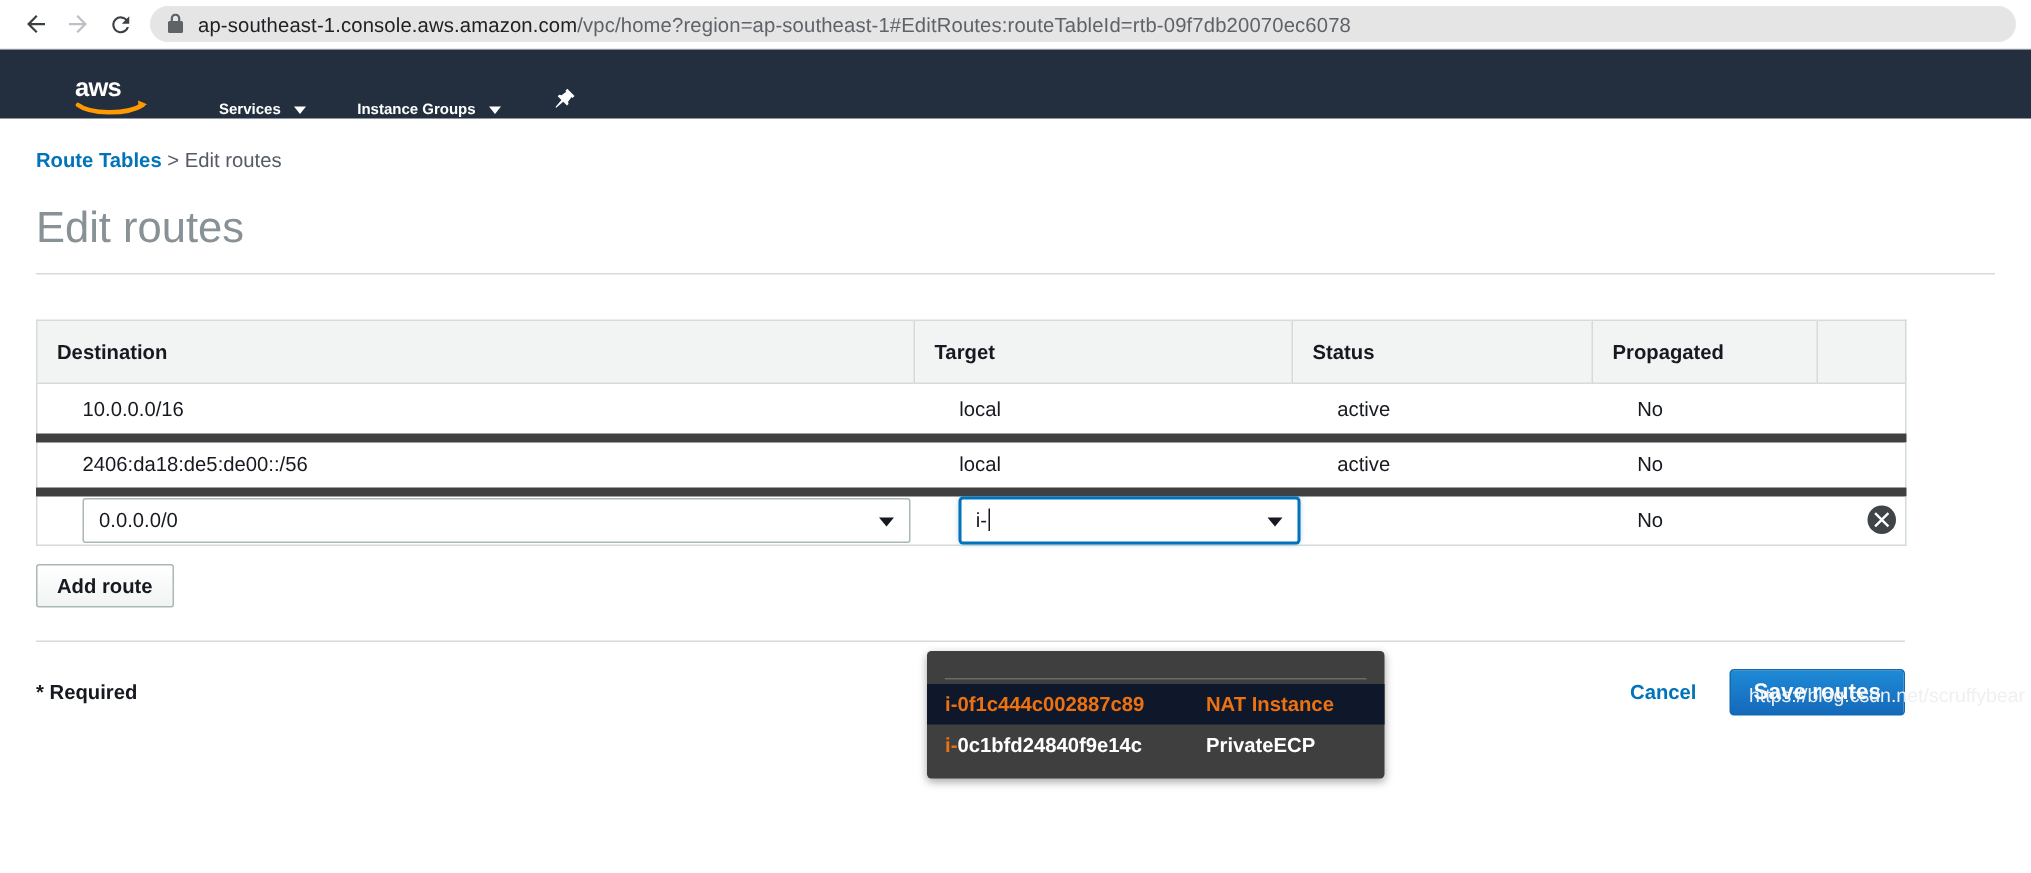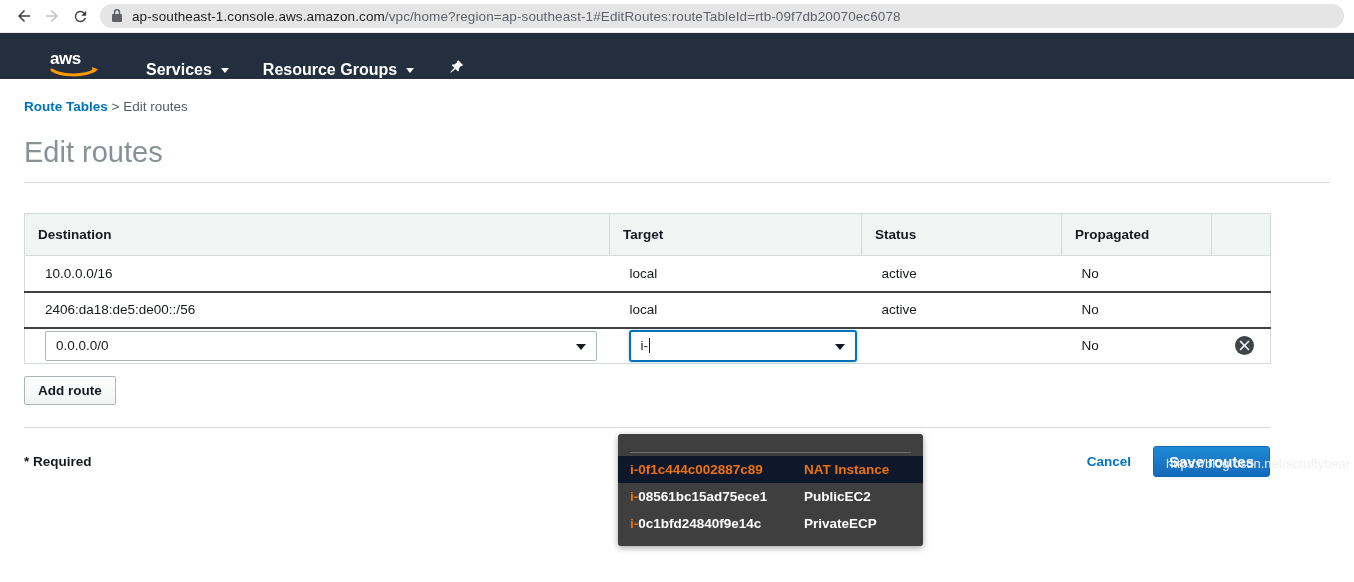--- a/index.html
+++ b/index.html
@@ -54,21 +54,21 @@
     padding-left: 50px;
   }
   .aws-logo {
     width: 52px; height: 30px;
     position: relative;
     margin-right: 44px;
     flex: 0 0 auto;
   }
   .nav-item {
     color: #ffffff;
-    font-size: 16px;
+    font-size: 10px;
     font-weight: bold;
     display: flex;
     align-items: center;
     margin-right: 34px;
     white-space: nowrap;
   }
   .caret {
     display: inline-block;
     margin-left: 9px;
     width: 0; height: 0;
@@ -115,26 +115,26 @@
   .routes-table th {
     text-align: left;
     font-size: 13.5px;
     color: #16191f;
     font-weight: bold;
     padding: 0 13px;
     border-right: 1px solid #d5dbdb;
     vertical-align: middle;
   }
   .routes-table th:last-child { border-right: none; }
-  .routes-table tbody tr { height: 36px; border-top: 2px solid #404040; }
+  .routes-table tbody tr { height: 36px; border-top: 6px solid #404040; }
   .routes-table tbody tr:first-child { border-top: 1px solid #d5dbdb; }
   .routes-table td {
     font-size: 13.5px;
     color: #16191f;
-    padding: 0 20px;
+    padding: 0 30px;
     vertical-align: middle;
   }
   .status-active { color: #1d8102; }
   .col-dest   { width: 585px; }
   .col-target { width: 252px; }
   .col-status { width: 200px; }
   .col-prop   { width: 150px; }
   .col-act    { width: 59px; }
   tr.edit-row { height: 48px; }
 
@@ -319,21 +319,21 @@
       <text x="0" y="15" fill="#ffffff" font-family="Liberation Sans, sans-serif" font-size="17" font-weight="bold" letter-spacing="-0.5">aws</text>
       <path d="M2 21 C10 27, 34 28, 45 21" stroke="#ff9900" stroke-width="3" fill="none" stroke-linecap="round"></path>
       <path d="M42 18 L48 20.5 L42.5 24 Z" fill="#ff9900"></path>
     </svg>
   </div>
   <div class="nav-item">
     <span>Services</span>
     <span class="caret"></span>
   </div>
   <div class="nav-item">
-    <span>Resource Groups</span>
+    <span>Instance Groups</span>
     <span class="caret"></span>
   </div>
   <div class="pin-icon">
     <span>
       <svg width="16" height="16" viewBox="0 0 16 16">
         <path d="M10.2 1.2 8.9 2.5l.6.6-3.1 2.4-1.6-.3-1 1 2.5 2.5-4 4.6.5.5 4.7-3.9 2.5 2.5 1-1-.3-1.6 2.4-3.1.6.6 1.3-1.3z" fill="#ffffff"></path>
       </svg>
     </span>
   </div>
 </div>
@@ -416,23 +416,19 @@
   </div>
 
   
   <div class="autocomplete">
     <div class="ac-divider"></div>
     <div class="ac-item selected">
       <span class="ac-id"><span class="pfx">i-</span><span>0f1c444c002887c89</span></span>
       <span class="ac-name">NAT Instance</span>
     </div>
     <div class="ac-item">
-      <span class="ac-id"><span class="pfx">i-</span><span>08561bc15ad75ece1</span></span>
-      <span class="ac-name">PublicEC2</span>
-    </div>
-    <div class="ac-item">
       <span class="ac-id"><span class="pfx">i-</span><span>0c1bfd24840f9e14c</span></span>
       <span class="ac-name">PrivateECP</span>
     </div>
   </div>
 
   <div class="watermark">https://blog.csdn.net/scruffybear</div>
 </div>
 
 </body></html>

